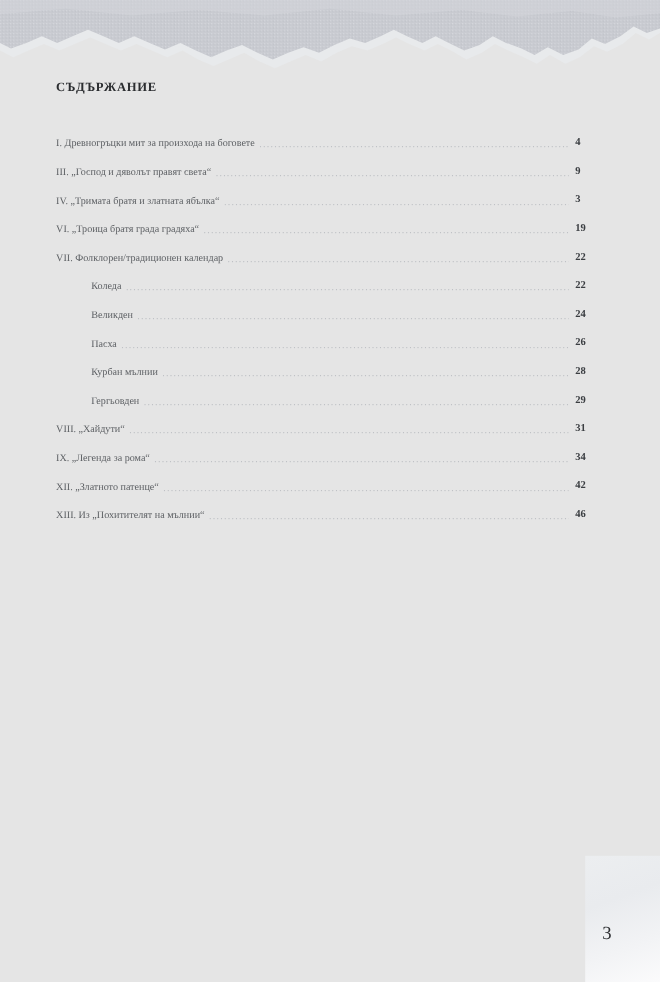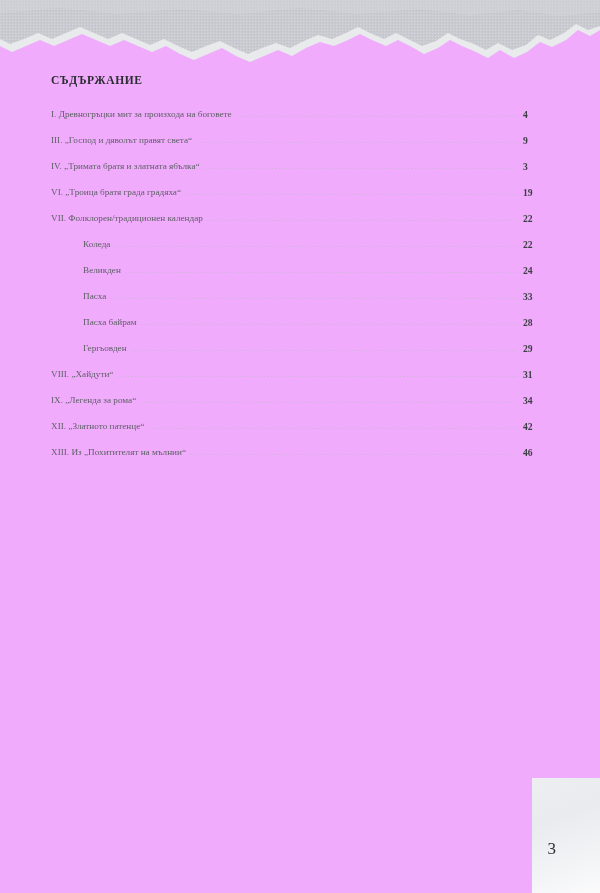--- a/index.html
+++ b/index.html
@@ -7,21 +7,21 @@
     margin: 0;
     padding: 0;
     background: #ffffff;
   }
 
   .page {
     position: relative;
     width: 600px;
     height: 893px;
     margin: 0 auto;
-    background: #f0abfc;
+    background: #e5e5e5;
     overflow: hidden;
     font-family: "Liberation Serif", "DejaVu Serif", serif;
   }
 
   
   .torn-strip {
     position: absolute;
     top: 0;
     left: 0;
     width: 600px;
@@ -73,21 +73,21 @@
 
   .toc-list {
     list-style: none;
     margin: 0;
     padding: 0;
     margin-top: 23px;
   }
 
   .toc-entry {
     display: flex;
-    align-items: flex-start;
+    align-items: flex-end;
     font-size: 9.2px;
     color: #5d6064;
     height: 26px;
     white-space: nowrap;
   }
 
   .toc-entry.level-2 {
     padding-left: 32px;
   }
 
@@ -189,24 +189,24 @@
           <span class="entry-page">22</span>
         </li>
         <li class="toc-entry level-2">
           <span class="entry-label">Великден</span>
           <span class="entry-leader"></span>
           <span class="entry-page">24</span>
         </li>
         <li class="toc-entry level-2">
           <span class="entry-label">Пасха</span>
           <span class="entry-leader"></span>
-          <span class="entry-page">33</span>
-        </li>
-        <li class="toc-entry level-2">
-          <span class="entry-label">Пасха байрам</span>
+          <span class="entry-page">26</span>
+        </li>
+        <li class="toc-entry level-2">
+          <span class="entry-label">Курбан мълнии</span>
           <span class="entry-leader"></span>
           <span class="entry-page">28</span>
         </li>
         <li class="toc-entry level-2">
           <span class="entry-label">Гергьовден</span>
           <span class="entry-leader"></span>
           <span class="entry-page">29</span>
         </li>
         <li class="toc-entry">
           <span class="entry-label">VIII. „Хайдути“</span>

